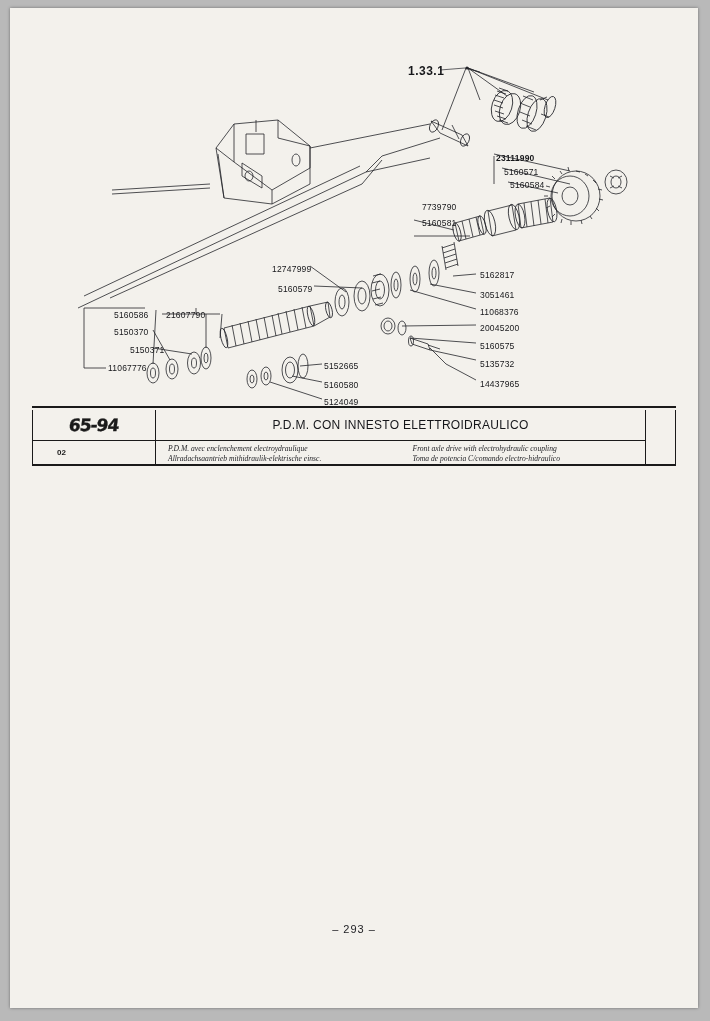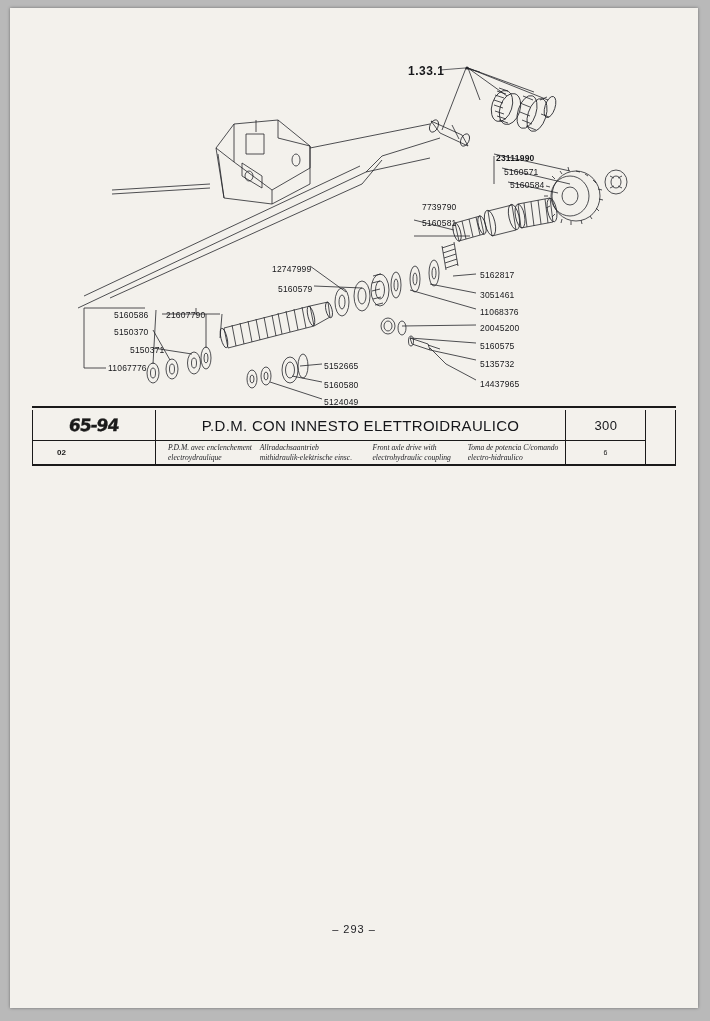--- a/index.html
+++ b/index.html
@@ -110,33 +110,34 @@
     flex-direction: column;
   }
   #desc-top {
     height: 30px;
     display: flex;
     align-items: center;
     justify-content: center;
     border-bottom: 1px solid #1a1a1a;
   }
   #desc-title {
-    font-size: 15px;
+    font-size: 12px;
     color: #15161a;
     letter-spacing: 0.3px;
   }
   #desc-bottom {
     flex: 1;
     display: flex;
     padding: 2px 0 0 0;
   }
   .desc-col {
     flex: 1;
     padding-left: 12px;
     display: flex;
+    flex-direction: column;
     justify-content: center;
   }
   .desc-line {
     font-family: "Liberation Serif", serif;
     font-style: italic;
     font-size: 7.6px;
     color: #1d1e22;
     line-height: 10px;
   }
   #cell-page {
@@ -394,26 +395,20 @@
             <span class="desc-line">P.D.M. avec enclenchement electroydraulique</span>
             <span class="desc-line">Allradachsaantrieb mithidraulik-elektrische einsc.</span>
           </div>
           <div class="desc-col">
             <span class="desc-line">Front axle drive with electrohydraulic coupling</span>
             <span class="desc-line">Toma de potencia C/comando electro-hidraulico</span>
           </div>
         </div>
       </div>
 
-      <div class="tb-cell" id="cell-page-wrap">
-        <div id="cell-page">
-          <span id="page-num">300</span>
-        </div>
-        <div id="page-rev">6</div>
-      </div>
 
       <div class="tb-cell" id="cell-last"></div>
     </div>
   </div>
 
   <div id="footer">– 293 –</div>
 
 </div>
 
 </body></html>

